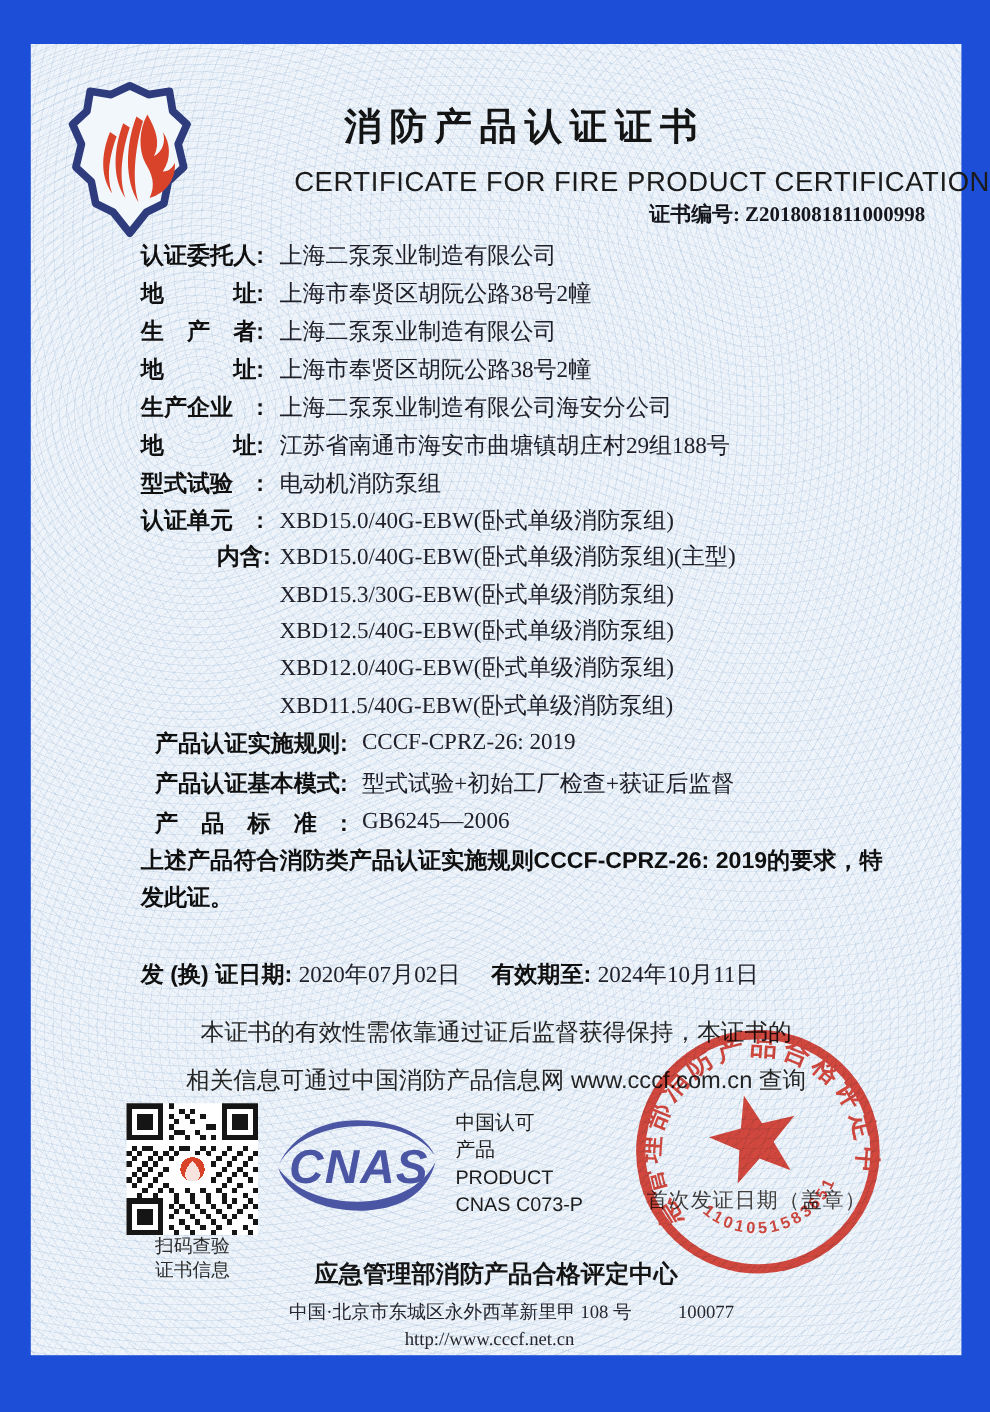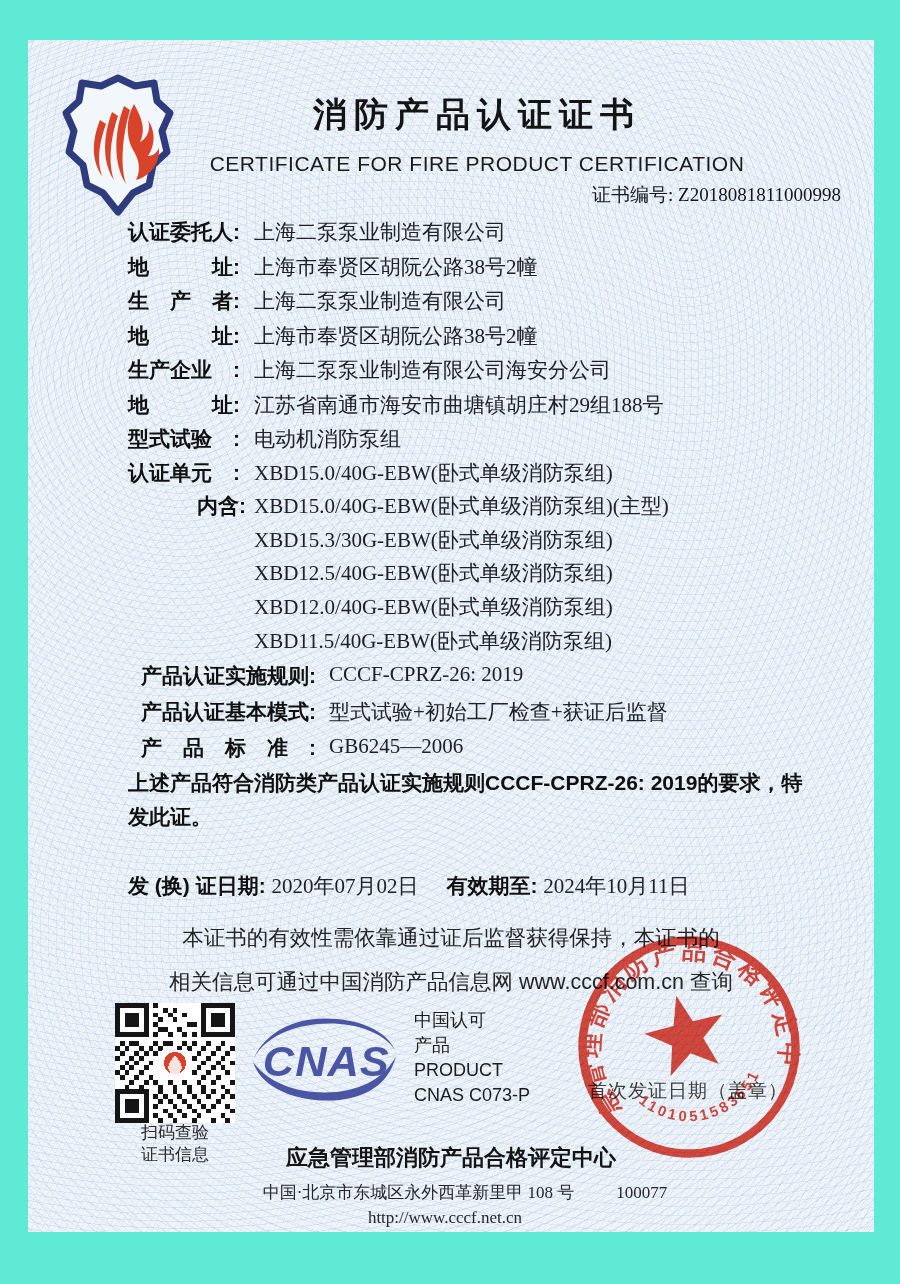--- a/index.html
+++ b/index.html
@@ -1,35 +1,35 @@
 <!DOCTYPE html>
 <html><head>
 <meta charset="utf-8">
 <style>
   html,body{margin:0;padding:0;}
   body{width:900px;height:1284px;background:#ffffff;overflow:hidden;
        font-family:"Liberation Serif",serif;color:#1c1c1c;}
-  .page{position:relative;width:900px;height:1284px;background:#5eead4;}
+  .page{position:relative;width:900px;height:1284px;background:#1d4ed8;}
   .paper{position:absolute;left:28px;top:40px;width:846px;height:1192px;
          background-color:#eef4fa;
          background-image:
            repeating-radial-gradient(circle at 18% 28%, rgba(110,150,195,.16) 0 1px, transparent 1px 7px),
            repeating-radial-gradient(circle at 78% 14%, rgba(110,150,195,.13) 0 1px, transparent 1px 9px),
            repeating-radial-gradient(circle at 45% 75%, rgba(110,150,195,.12) 0 1px, transparent 1px 8px),
            repeating-linear-gradient(115deg, rgba(140,175,210,.10) 0 1px, transparent 1px 5px);
   }
   .abs{position:absolute;}
   
   .hdr{position:absolute;left:0;right:0;top:52px;text-align:center;transform:translateX(26px);}
   .title{font-size:34px;font-weight:bold;letter-spacing:7px;color:#141414;
          font-family:"Liberation Serif",serif;}
-  .subtitle{margin-top:14px;font-size:21px;letter-spacing:.5px;color:#1b1b1b;
-            font-family:"Liberation Sans",sans-serif;}
+  .subtitle{margin-top:14px;font-size:25px;letter-spacing:.5px;color:#1b1b1b;
+            font-family:"Liberation Sans",sans-serif;text-align:right;}
   .certno{position:absolute;top:142px;right:33px;font-size:19px;color:#15151d;
-          font-family:"Liberation Serif",serif;}
+          font-family:"Liberation Serif",serif;font-weight:bold;}
   
   .rows{position:absolute;left:100px;right:20px;}
   .row{white-space:nowrap;font-size:21px;}
   .h36{height:34.5px;} .h34{height:33.6px;} .h37{height:36px;}
   .lbl{display:inline-block;width:118px;font-weight:bold;color:#101010;
        font-family:"Liberation Sans",sans-serif;vertical-align:top;}
   .lbl.r{text-align:right;}
   .lbl8{display:inline-block;width:180px;font-weight:bold;color:#101010;
         font-family:"Liberation Sans",sans-serif;vertical-align:top;}
   .val{margin-left:8px;color:#20202a;font-family:"Liberation Serif",serif;}

